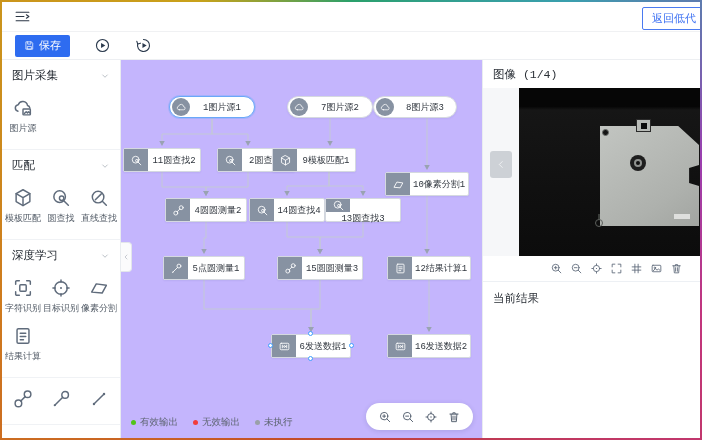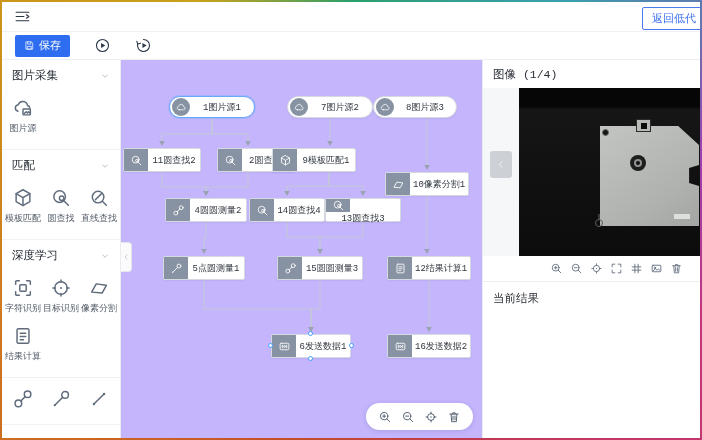--- a/index.html
+++ b/index.html
@@ -405,20 +405,34 @@
                 </svg>
               </span>
               <span class="n-lb">16发送数据2</span>
             </div>
           </div>
         <div class="collapse-tab">
           <svg class="stroked" viewBox="0 0 24 24">
               <path d="M15 6l-6 6 6 6"></path>
             </svg>
         </div>
+        <div class="legend">
+            <span class="lg-it">
+              <i style="background:#52c41a"></i>
+              <span>有效输出</span>
+            </span>
+            <span class="lg-it">
+              <i style="background:#f23c3c"></i>
+              <span>无效输出</span>
+            </span>
+            <span class="lg-it">
+              <i style="background:#9aa0a8"></i>
+              <span>未执行</span>
+            </span>
+          </div>
         <div class="canvas-controls">
             <span class="cc-ic"><svg class="stroked" viewBox="0 0 24 24" width="14" height="14">
                 <circle cx="10.5" cy="10.5" r="6.3"></circle>
                 <path d="M15.3 15.3L20 20M8 10.5h5M10.5 8v5"></path>
               </svg></span>
             <span class="cc-ic"><svg class="stroked" viewBox="0 0 24 24" width="14" height="14">
                 <circle cx="10.5" cy="10.5" r="6.3"></circle>
                 <path d="M15.3 15.3L20 20M8 10.5h5"></path>
               </svg></span>
             <span class="cc-ic"><svg class="stroked" viewBox="0 0 24 24" width="14" height="14">

